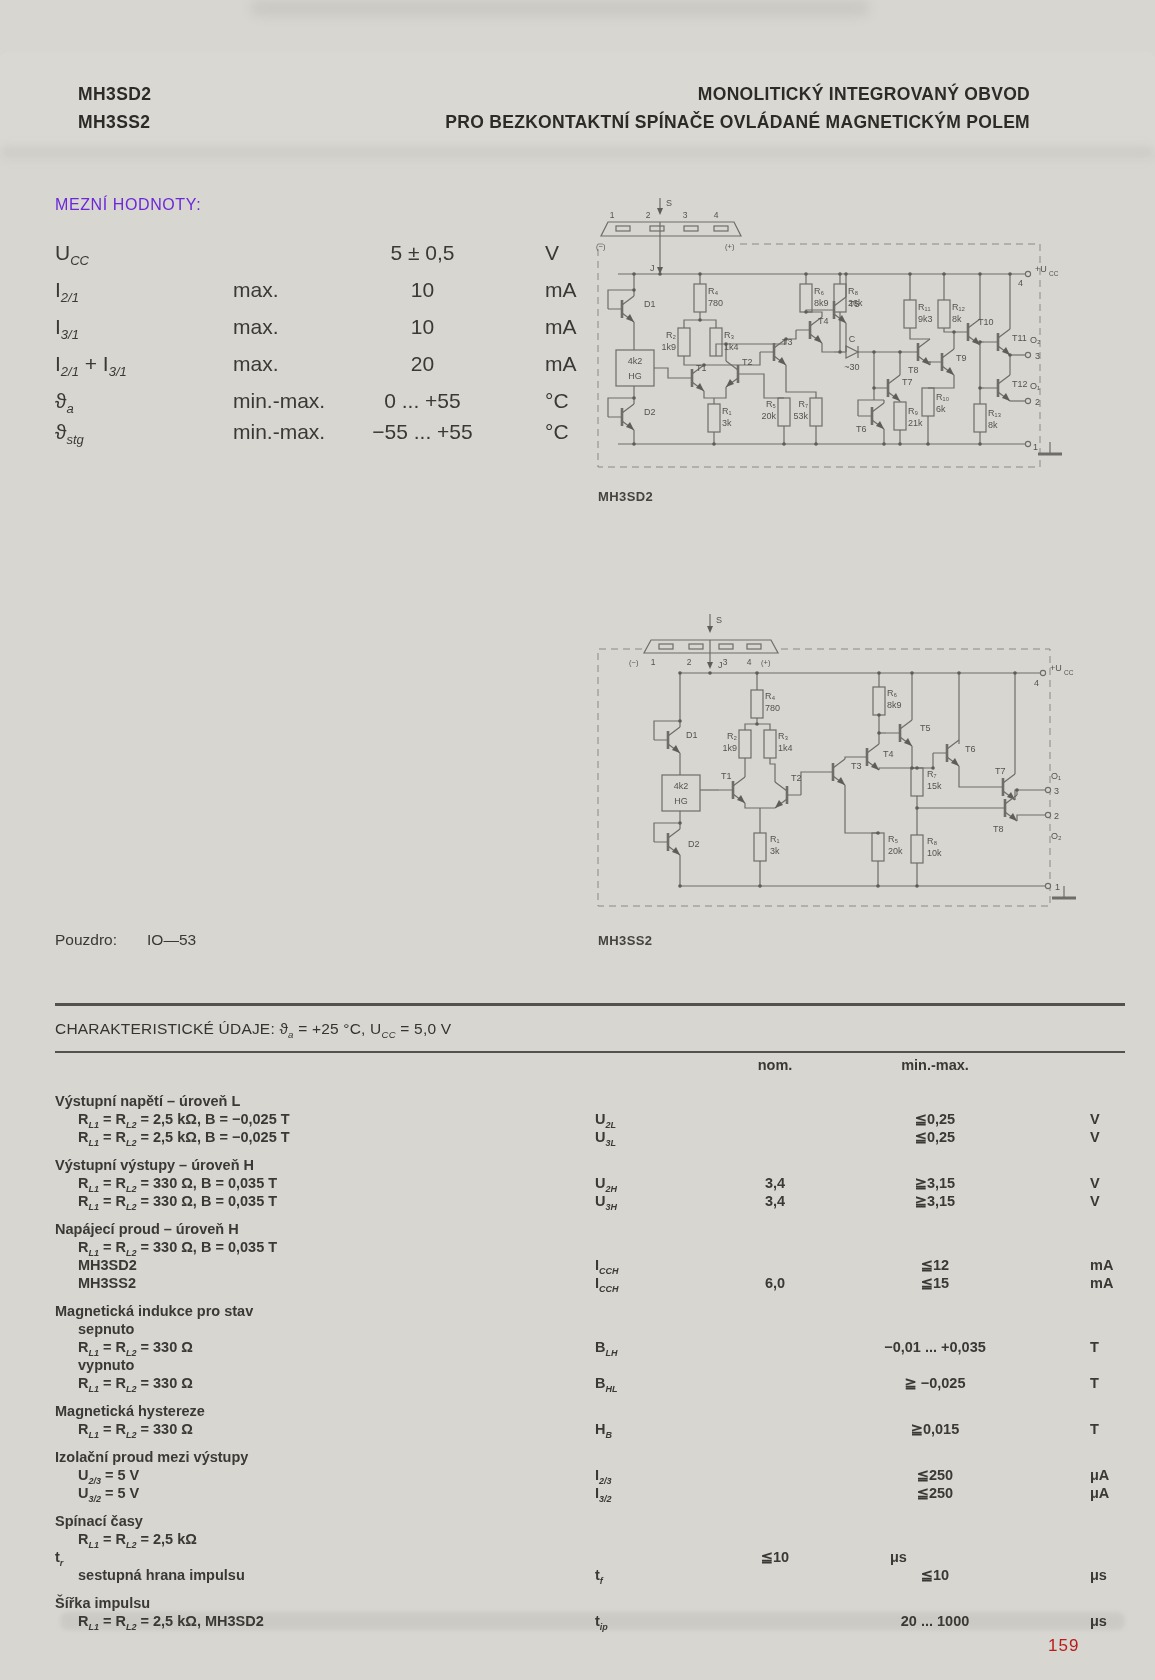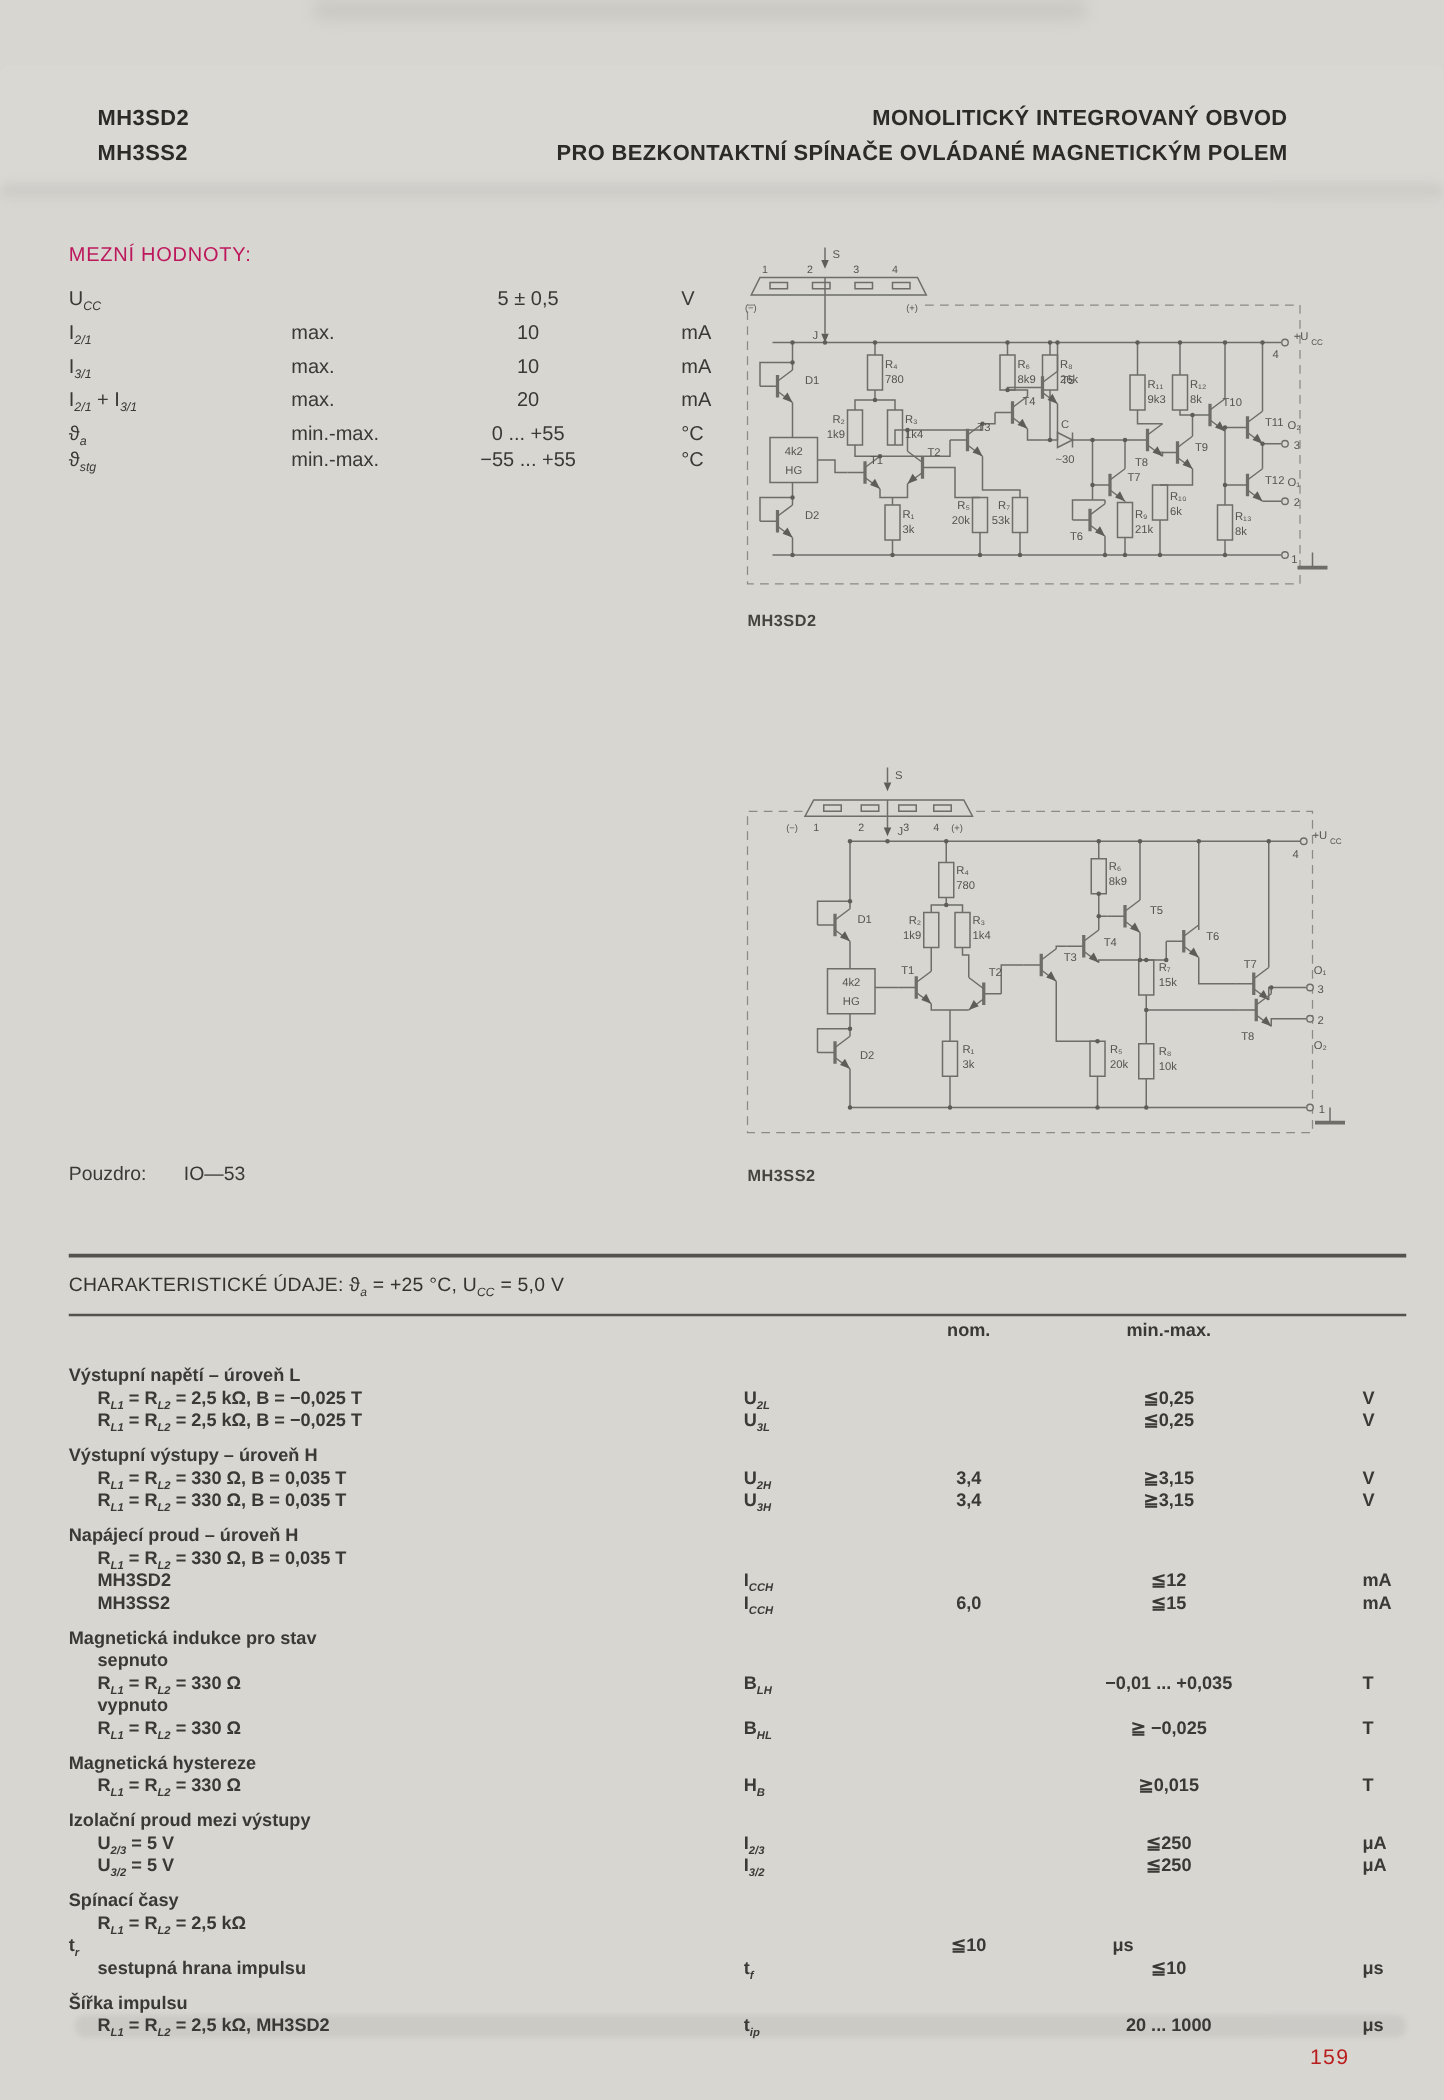--- a/index.html
+++ b/index.html
@@ -11,23 +11,23 @@
   #smg-top{left:250px;top:0;width:620px;height:16px;background:#b9b8b3;opacity:.45;filter:blur(6px);}
   #band-head{left:0;top:52px;width:1155px;height:108px;background:#dcdbd6;opacity:.55;}
   #smg-head{left:0;top:146px;width:1155px;height:13px;background:#c3c2bd;opacity:.5;filter:blur(4px);}
   #smg-bottom{left:60px;top:1612px;width:1065px;height:18px;background:#c5c4bf;opacity:.62;filter:blur(2px);}
   
   .partno{left:78px;font-size:17.5px;font-weight:bold;color:#2c2b27;letter-spacing:.4px;}
   #part1{top:84px;} #part2{top:112px;}
   .title{right:125px;font-size:17.5px;font-weight:bold;color:#2c2b27;letter-spacing:.3px;text-align:right;width:760px;}
   #title1{top:84px;} #title2{top:112px;}
   
-  #limits-head{left:55px;top:196px;font-size:16px;letter-spacing:.6px;color:#be185d;}
+  #limits-head{left:55px;top:196px;font-size:16px;letter-spacing:.6px;color:#6d28d9;}
   #limits-rows{left:55px;top:231px;width:565px;}
-  .lrow{display:grid;grid-template-columns:160px 115px 185px 1fr;height:27px;align-items:baseline;font-size:16px;}
+  .lrow{display:grid;grid-template-columns:160px 115px 185px 1fr;height:27px;align-items:baseline;font-size:21px;margin-top:10px;}
   .lrow.lshort{height:21px;}
   .lcond{padding-left:18px;}
   .lval{text-align:center;}
   .lunit{padding-left:30px;}
   sub{font-size:62%;font-style:italic;line-height:0;}
   
   svg text{font-family:"Liberation Sans",sans-serif;font-size:9px;fill:#55544f;}
   svg .pin{font-size:8.5px;}
   svg .sm{font-size:7.5px;}
   svg .su{font-size:6.5px;}

